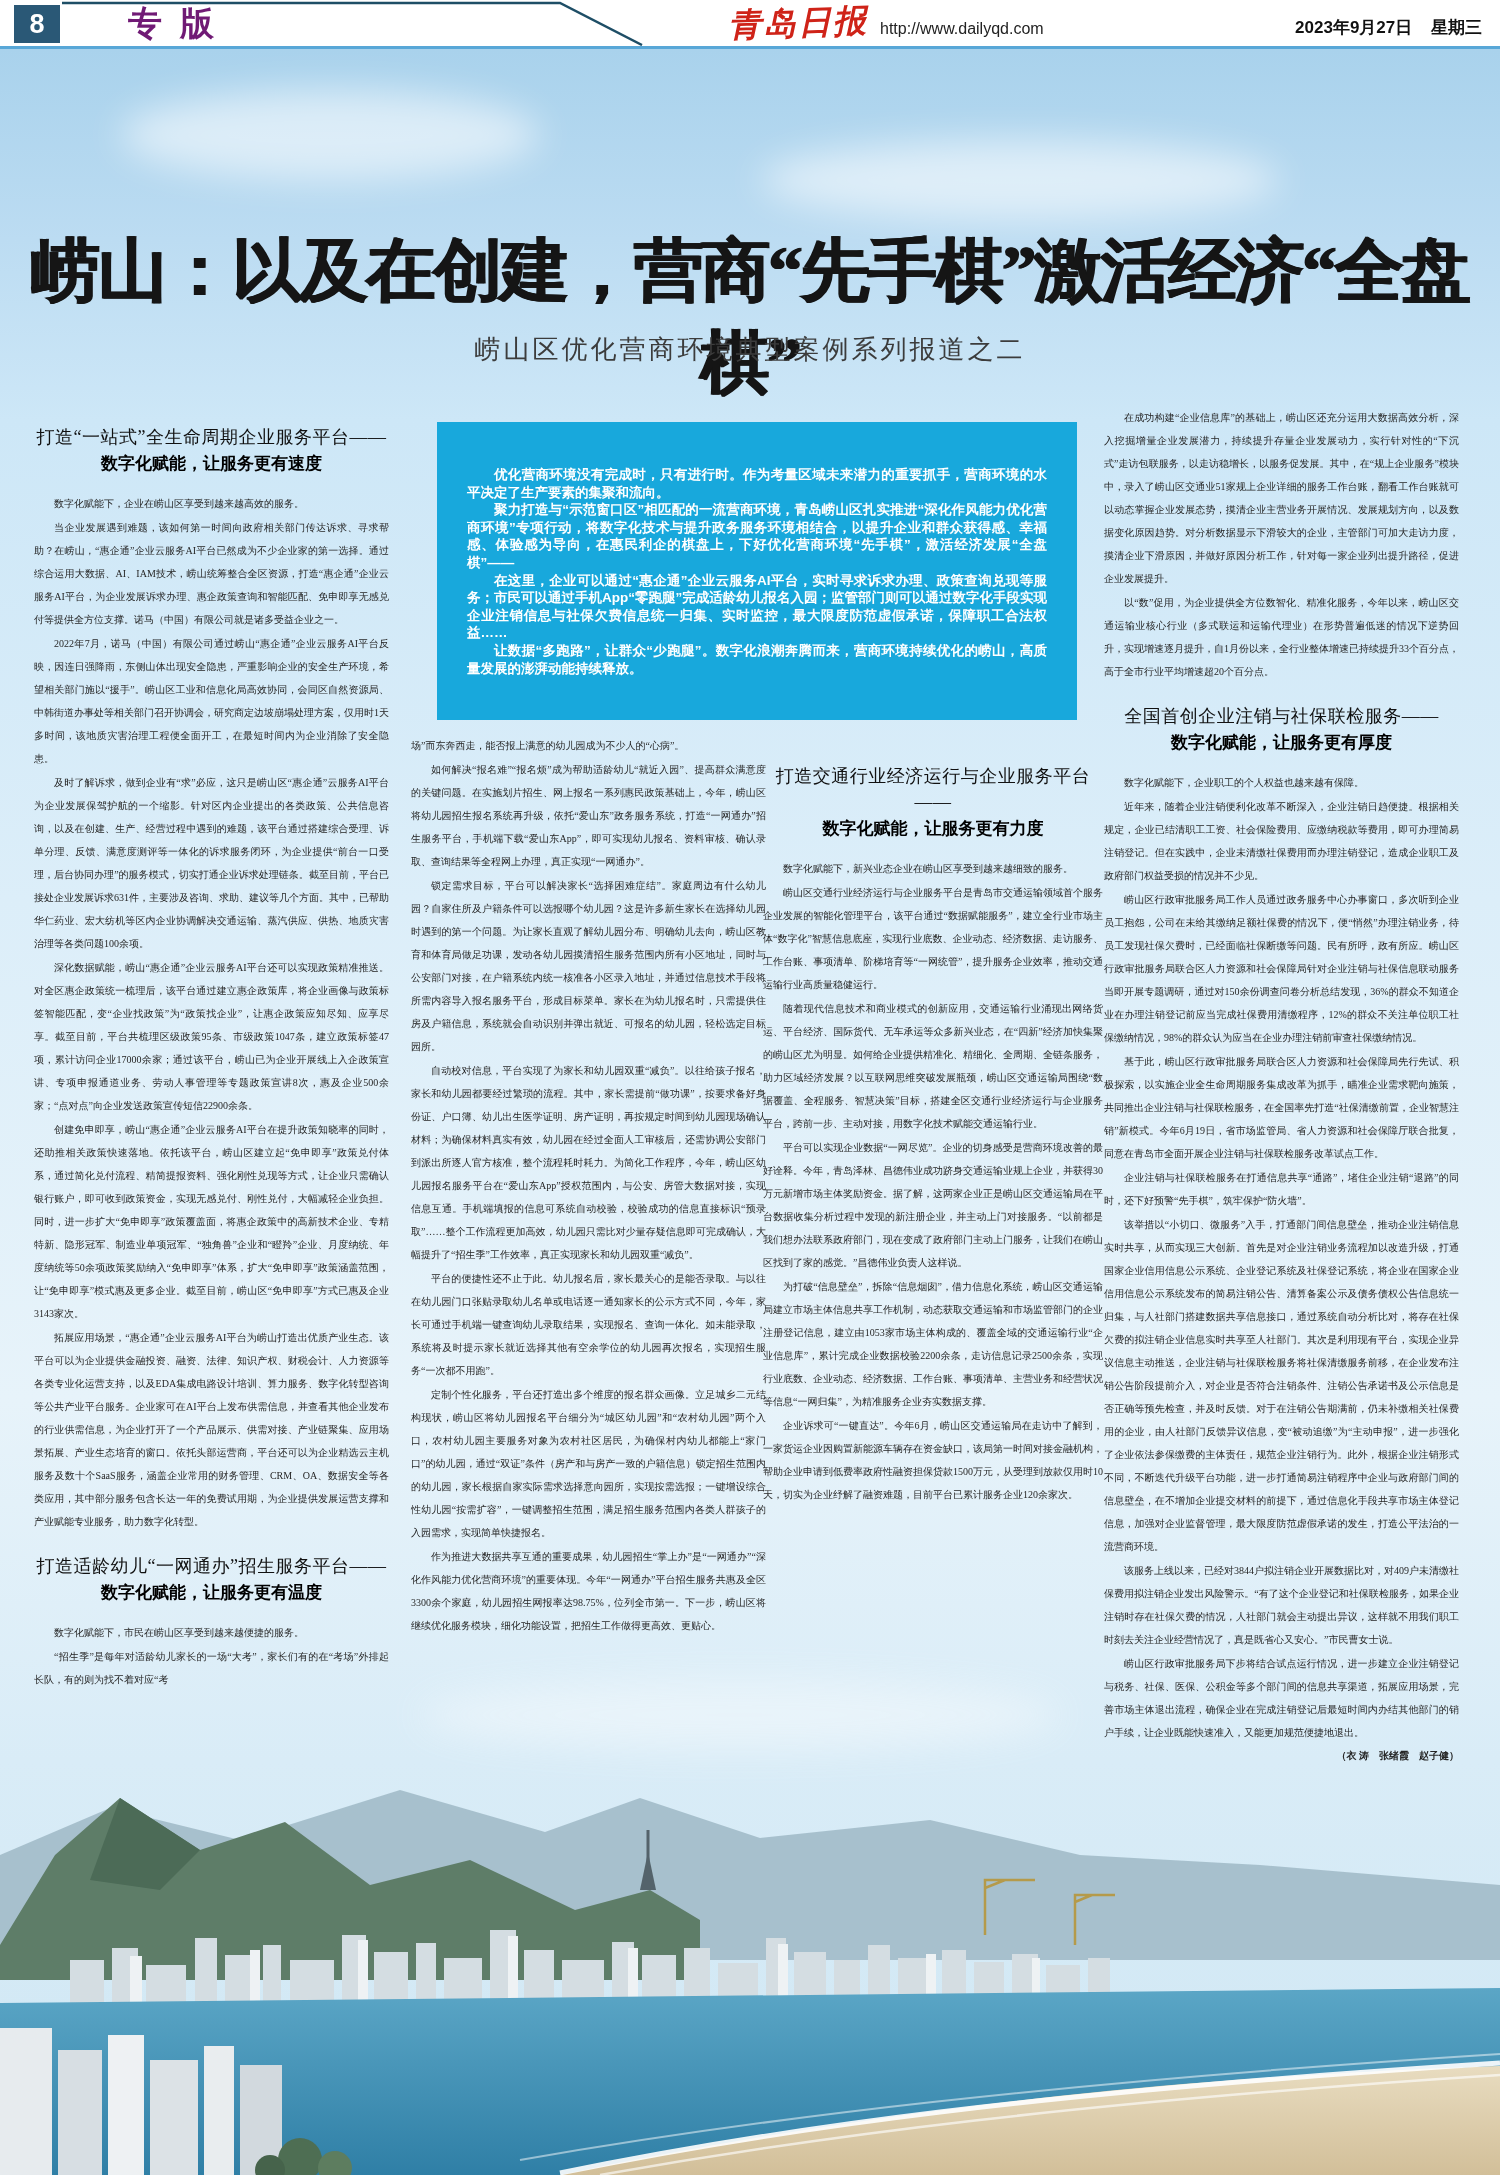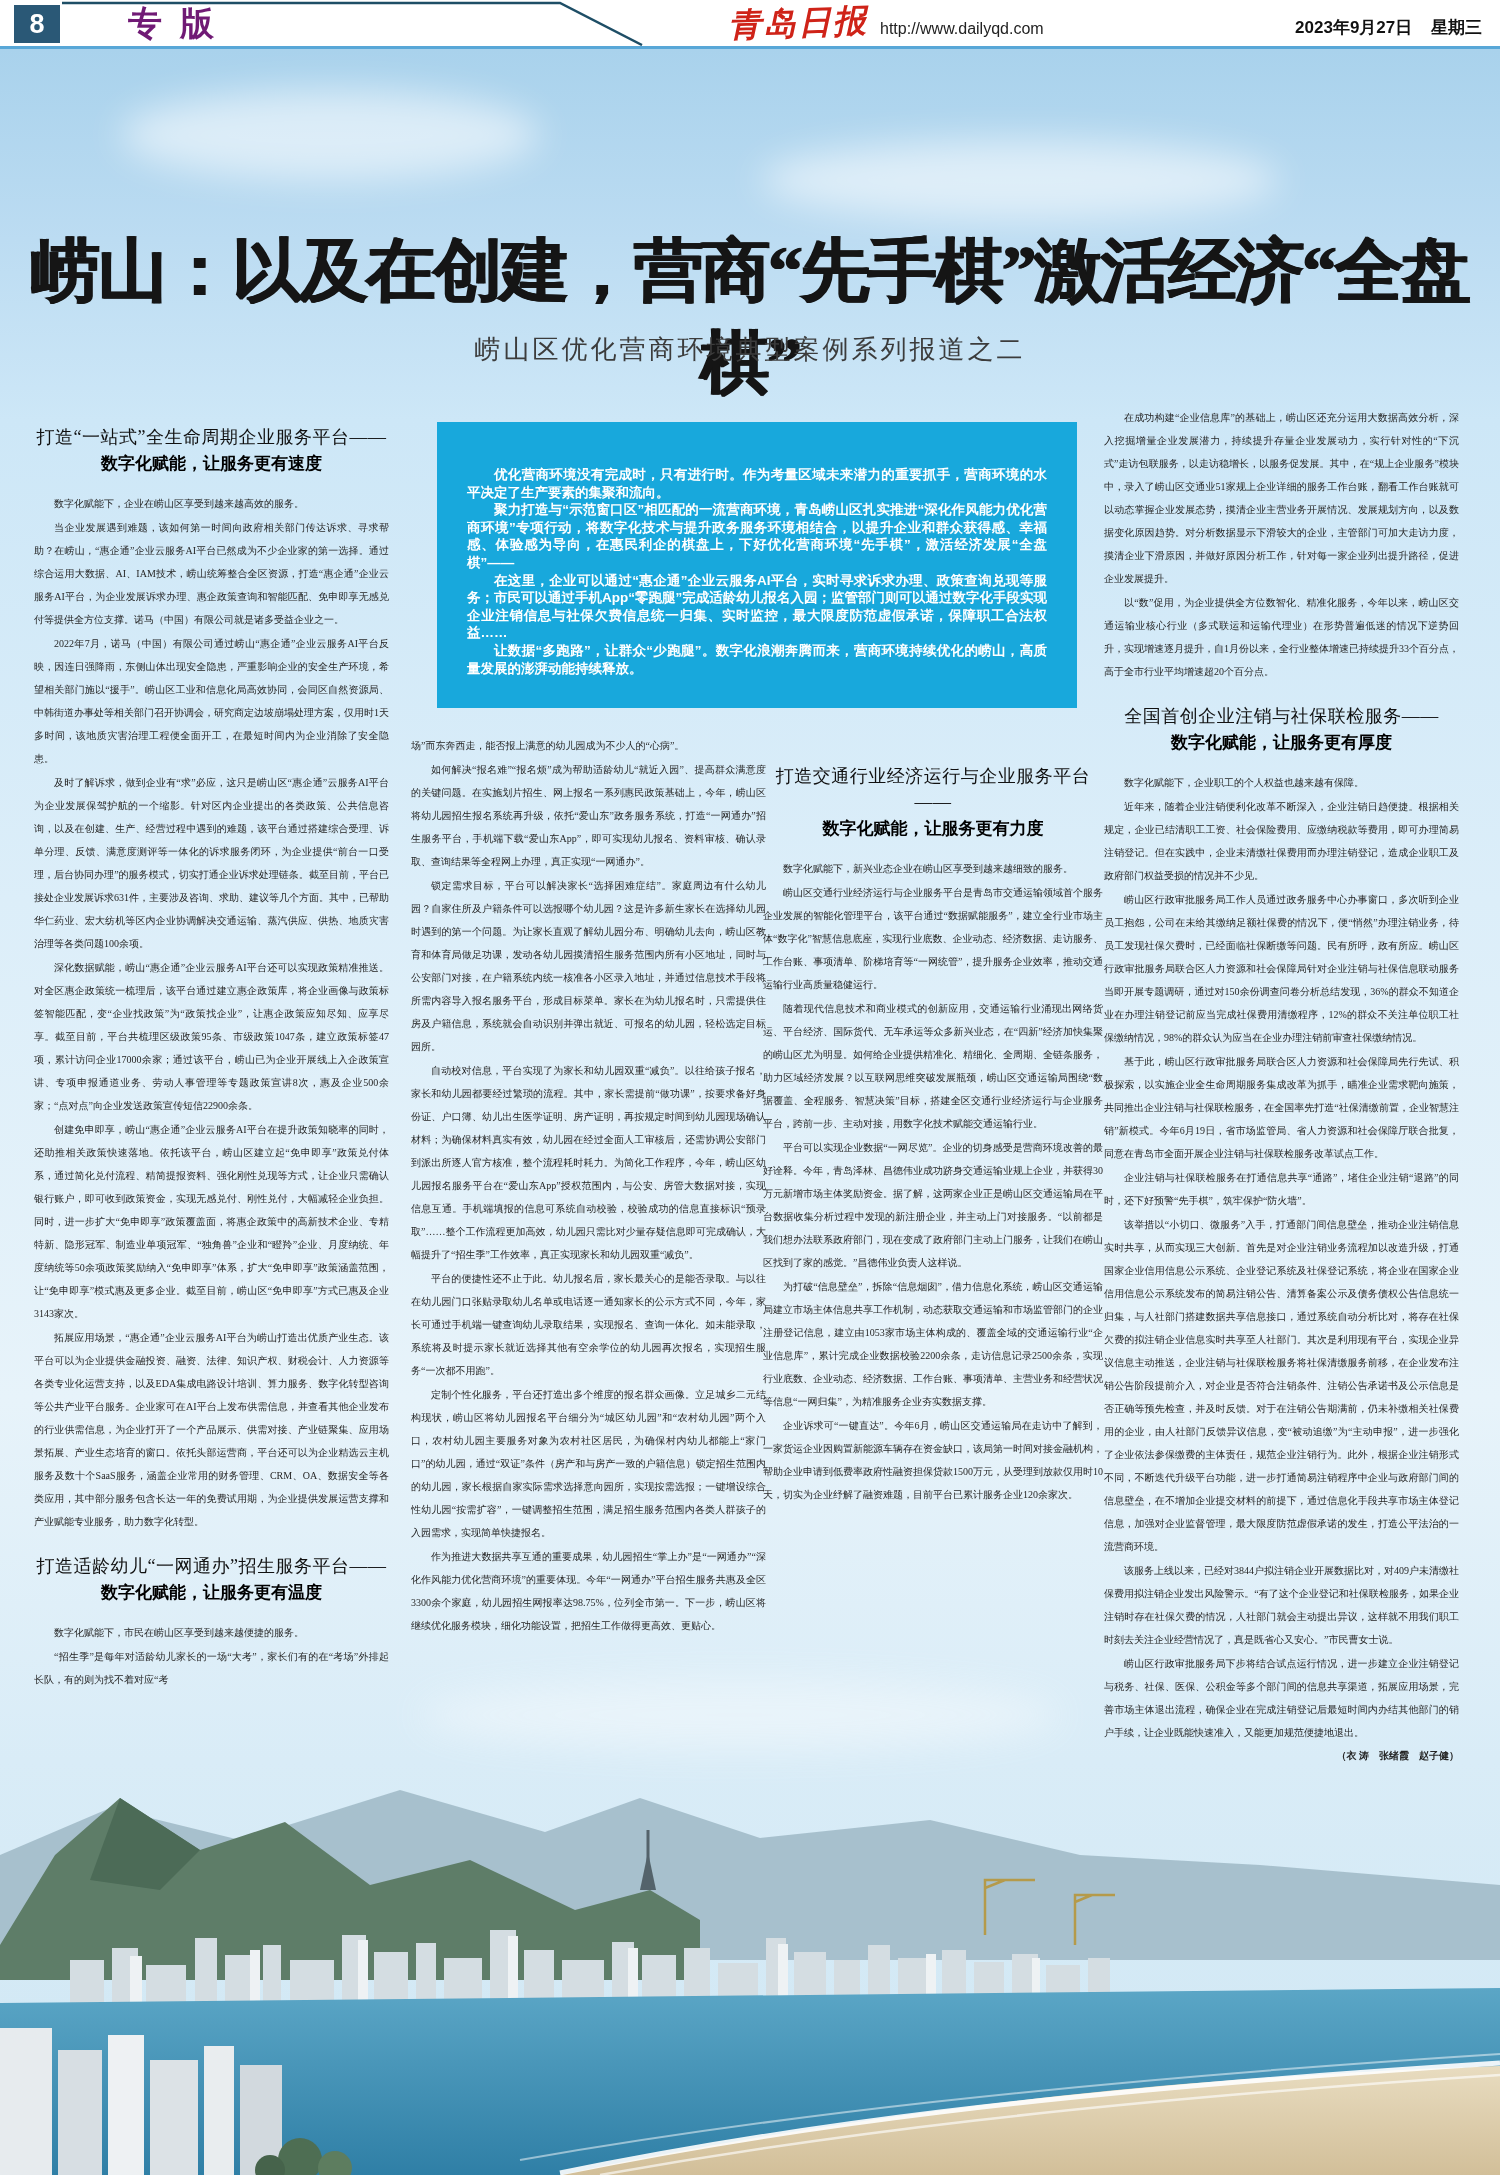--- a/index.html
+++ b/index.html
@@ -19,21 +19,21 @@
   .dateline{position:absolute;right:18px;top:16px;font:bold 17px/24px "Liberation Sans",sans-serif;color:#111;}
   .dateline span{margin-left:14px;}
   
   .headline{position:absolute;left:0;top:225px;width:1500px;text-align:center;z-index:4;
             font-weight:bold;font-size:69px;line-height:92px;color:#151515;letter-spacing:-2px;
             text-shadow:1px 0 0 #151515,-1px 0 0 #151515;}
   .subhead{position:absolute;left:0;top:332px;width:1500px;text-align:center;z-index:4;
            font-size:26px;color:#3c3c3c;letter-spacing:3px;}
   
   .lede{position:absolute;left:437px;top:422px;width:580px;height:242px;background:#18a8dc;z-index:4;
-        padding:44px 30px 0 30px;}
+        padding:44px 30px 12px 30px;}
   .lede p{margin:0;text-indent:2em;color:#fff;font:bold 13.5px/17.6px "Liberation Sans",sans-serif;text-align:justify;}
   
   .col{position:absolute;z-index:3;text-align:justify;}
   #col1{left:33px;top:424px;width:357px;}
   #col2{left:410px;top:733px;width:357px;}
   #col3{left:762px;top:763px;width:342px;}
   #col4{left:1103px;top:405px;width:357px;}
   .bp{margin:1px;font-size:10px;line-height:23px;text-indent:2em;}
   .bp.noind{text-indent:0;}
   .sec-h{text-align:center;margin:20px 0 14px 0;}

